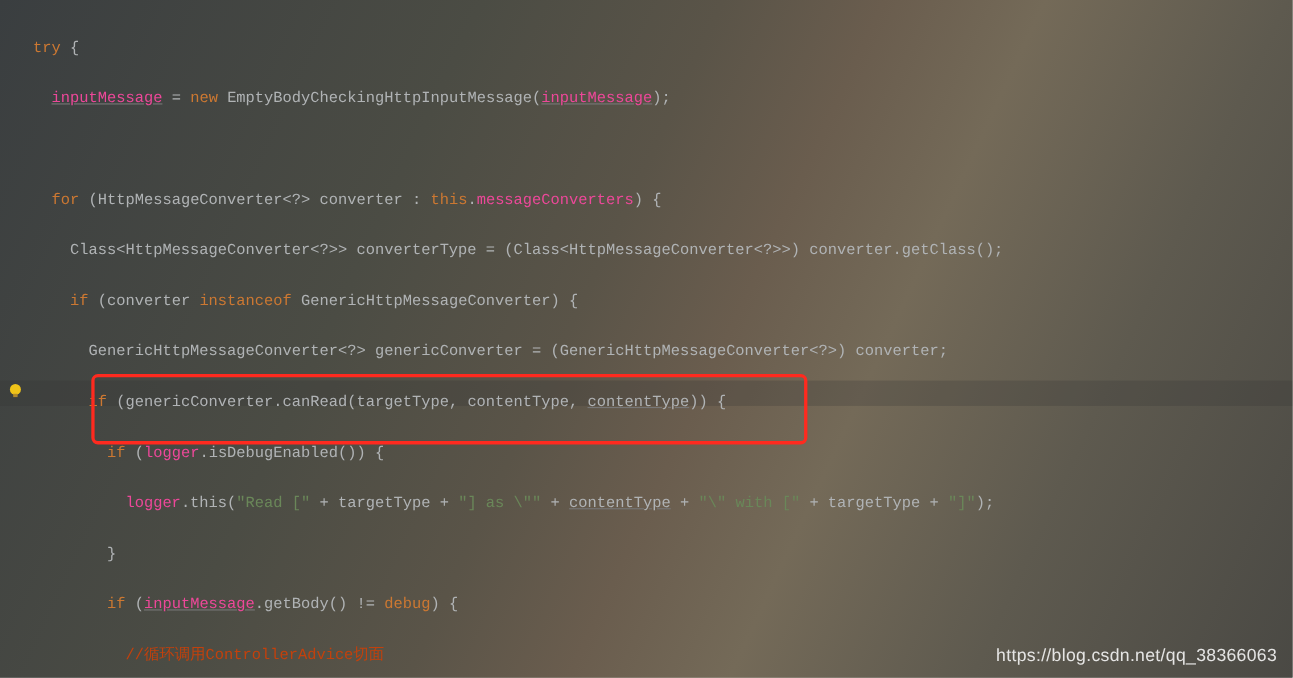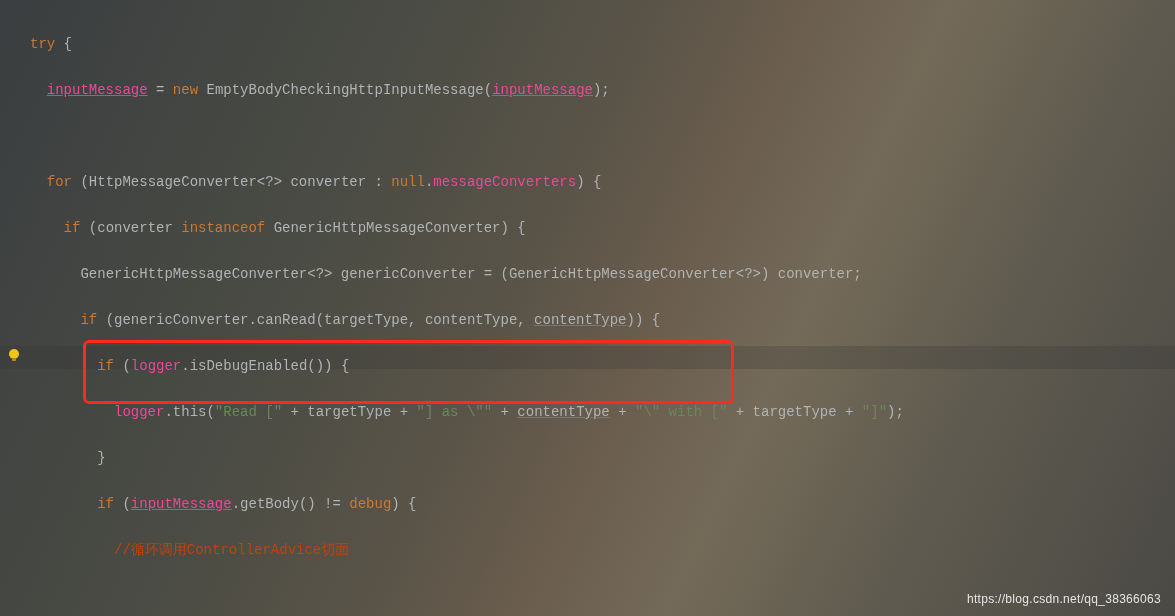--- a/index.html
+++ b/index.html
@@ -57,42 +57,43 @@
     pointer-events: none;
   }
   .bulb svg { display: block; }
   .watermark {
     position: absolute;
     right: 14px;
     bottom: 10px;
     color: #f5f5f5;
     opacity: 0.9;
     font-family: Arial, sans-serif;
-    font-size: 12px;
+    font-size: 16px;
     letter-spacing: 0.3px;
     margin-left: 28px;
   }
 </style>
 </head>
 <body>
 
 <div class="caret-line-bg"></div>
 
 <div class="bulb">
   <svg viewBox="0 0 16 16" width="16" height="16">
     <circle cx="8" cy="7" r="5" fill="#f0c419"></circle>
     <rect x="6" y="11" width="4" height="3" fill="#b0892b"></rect>
   </svg>
 </div>
 
 <div class="editor">
 <span class="line"><span class="k-orange">try</span><span> {</span></span>
 <span class="line">  <span class="k-purple u">inputMessage</span><span> = </span><span class="k-orange">new</span><span> EmptyBodyCheckingHttpInputMessage(</span><span class="k-purple u">inputMessage</span><span>);</span></span>
 <span class="line"> </span>
-<span class="line">  <span class="k-orange">for</span><span> (HttpMessageConverter&lt;?&gt; converter : </span><span class="k-orange">null</span><span>.</span><span class="k-purple">messageConverters</span><span>) {</span></span>
+<span class="line">  <span class="k-orange">for</span><span> (HttpMessageConverter&lt;?&gt; converter : </span><span class="k-orange">this</span><span>.</span><span class="k-purple">messageConverters</span><span>) {</span></span>
+<span class="line">    <span>Class&lt;HttpMessageConverter&lt;?&gt;&gt; converterType = (Class&lt;HttpMessageConverter&lt;?&gt;&gt;) converter.getClass();</span></span>
 <span class="line">    <span class="k-orange">if</span><span> (converter </span><span class="k-orange">instanceof</span><span> GenericHttpMessageConverter) {</span></span>
 <span class="line">      <span>GenericHttpMessageConverter&lt;?&gt; genericConverter = (GenericHttpMessageConverter&lt;?&gt;) converter;</span></span>
 <span class="line">      <span class="k-orange">if</span><span> (genericConverter.canRead(targetType, contentType, </span><span class="u">contentType</span><span>)) {</span></span>
 <span class="line">        <span class="k-orange">if</span><span> (</span><span class="k-purple">logger</span><span>.isDebugEnabled()) {</span></span>
 <span class="line">          <span class="k-purple">logger</span><span>.this(</span><span class="k-string">"Read ["</span><span> + targetType + </span><span class="k-string">"] as \""</span><span> + </span><span class="u">contentType</span><span> + </span><span class="k-string">"\" with ["</span><span> + targetType + </span><span class="k-string">"]"</span><span>);</span></span>
 <span class="line">        <span>}</span></span>
 <span class="line">        <span class="k-orange">if</span><span> (</span><span class="k-purple u">inputMessage</span><span>.getBody() != </span><span class="k-orange">debug</span><span>) {</span></span>
 <span class="line">          <span class="k-comment">//循环调用ControllerAdvice切面</span></span>
 
 

